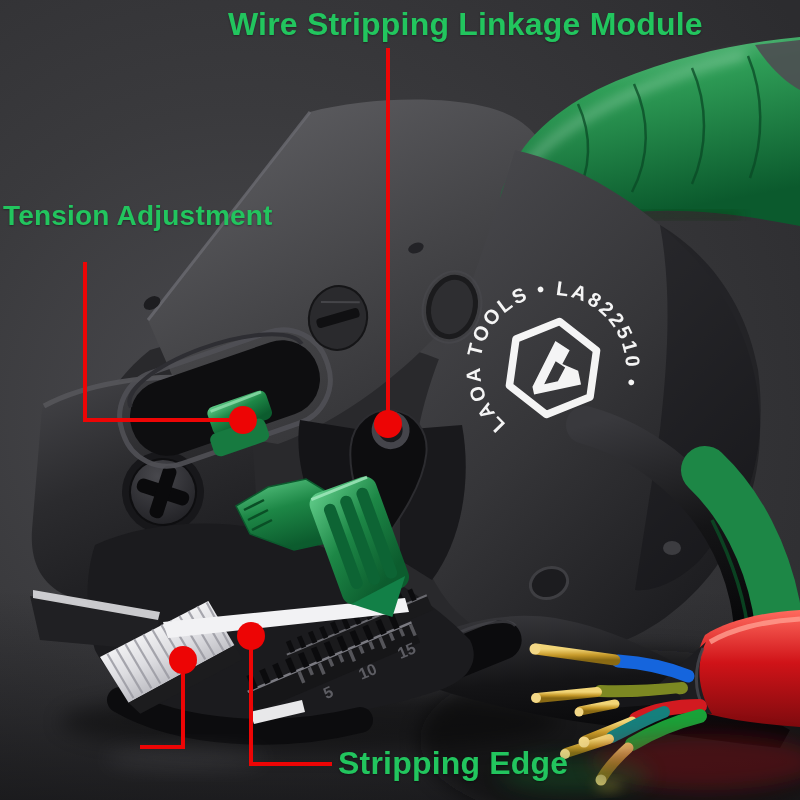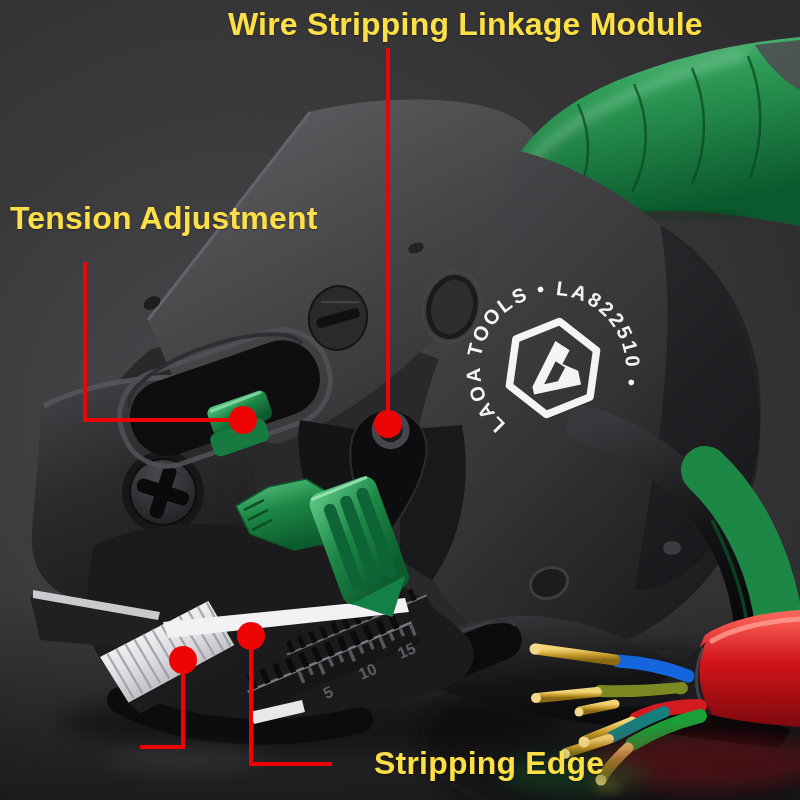--- a/index.html
+++ b/index.html
@@ -1,24 +1,24 @@
 <!DOCTYPE html>
 <html><head>
 <meta charset="utf-8">
 <style>
   html,body{margin:0;padding:0;background:#2f2f32;}
   .stage{position:relative;width:800px;height:800px;overflow:hidden;
          font-family:"Liberation Sans","DejaVu Sans",sans-serif;}
   .stage svg{position:absolute;left:0;top:0;}
-  .callout{position:absolute;color:#fde047;font-weight:700;white-space:nowrap;
+  .callout{position:absolute;color:#22c55e;font-weight:700;white-space:nowrap;
            letter-spacing:.2px;text-shadow:0 1px 2px rgba(0,0,0,.35);}
   .callout.title{left:228px;top:6px;font-size:32px;}
-  .callout.tension{left:10px;top:200px;font-size:32px;}
+  .callout.tension{left:3px;top:200px;font-size:28px;}
   .callout.clamping{left:5px;top:751px;font-size:32px;}
-  .callout.stripping{left:338px;top:745px;font-size:32px;margin-left:36px;}
+  .callout.stripping{left:338px;top:745px;font-size:32px;}
 </style>
 </head>
 <body>
 
 <div class="stage">
 <svg width="800" height="800" viewBox="0 0 800 800">
   <defs>
     <radialGradient id="bgRad" cx="30%" cy="52%" r="85%">
       <stop offset="0%" stop-color="#4a4a4e"></stop>
       <stop offset="45%" stop-color="#3a3a3d"></stop>

